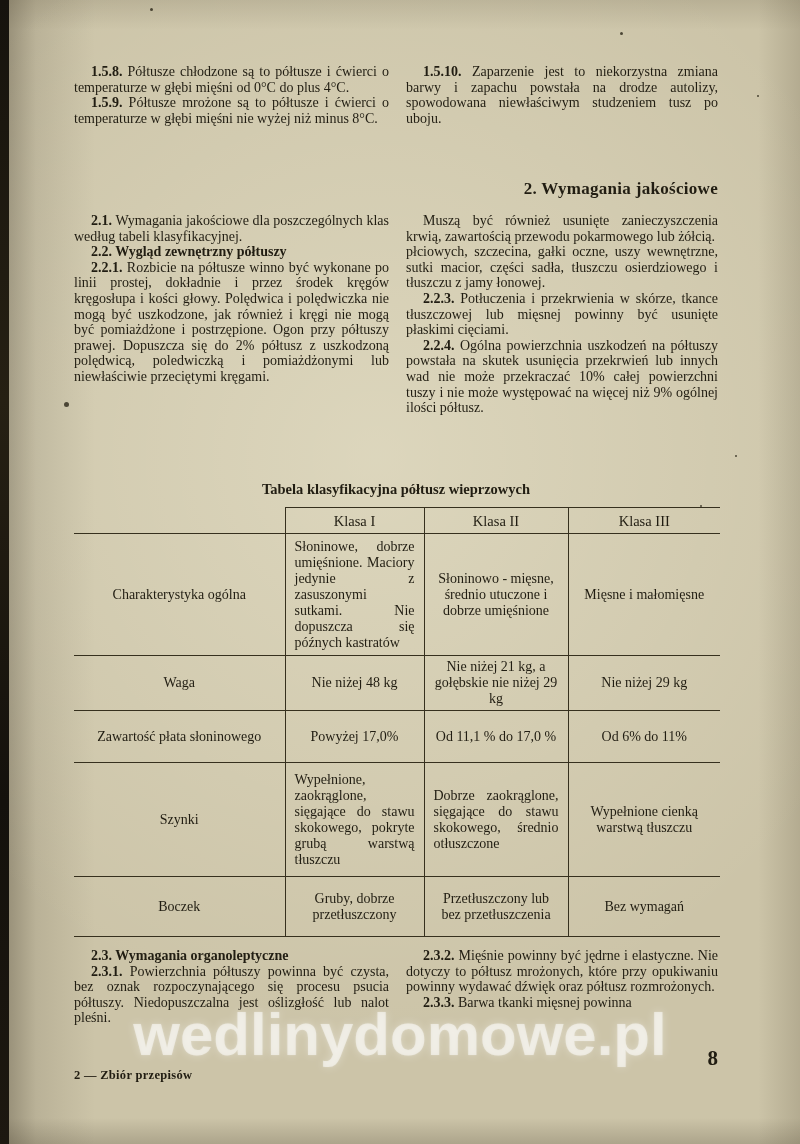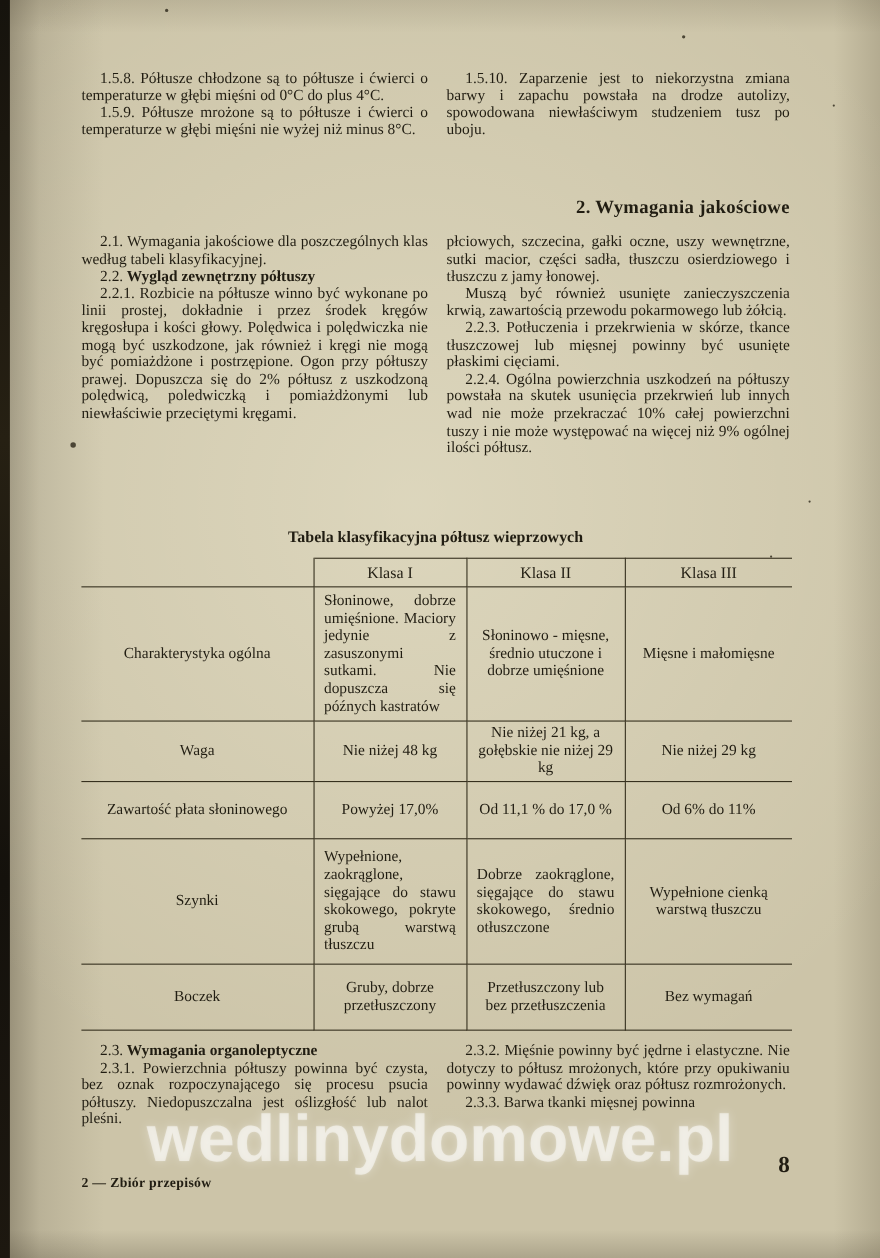--- a/index.html
+++ b/index.html
@@ -25,21 +25,21 @@
     background: linear-gradient(to bottom, #16130d, #262013 35%, #14110c 70%, #1d1810);
   }
   .speck { position: absolute; background: #2b2518; border-radius: 50%; opacity: .8; }
 
   .cols { position: absolute; left: 74px; width: 644px; display: flex; gap: 17px; }
   .col-l { flex: 0 0 315px; }
   .col-r { flex: 1; min-width: 0; }
 
   .para { margin: 0; text-align: justify; text-indent: 17px; font-size: 14px; line-height: 15.6px; }
   .para.noindent { text-indent: 0; }
-  .num { font-weight: normal; }
+  .num { font-weight: bold; }
   .boldline, .boldline .ptext { font-weight: bold; }
 
   #intro-cols { top: 64px; }
   #quality-cols { top: 213px; }
   #organo-cols { top: 948px; }
 
   .heading {
     position: absolute; top: 179px; left: 74px; width: 644px; margin: 0;
     text-align: right; font-size: 17px; font-weight: bold; letter-spacing: .3px;
   }
@@ -112,22 +112,22 @@
 
   <h2 class="heading">2. Wymagania jakościowe</h2>
 
   <div class="cols" id="quality-cols">
     <div class="col-l">
       <p class="para"><b class="num">2.1.</b> <span class="ptext">Wymagania jakościowe dla poszczególnych klas według tabeli klasyfikacyjnej.</span></p>
       <p class="para boldline"><b class="num">2.2.</b> <span class="ptext">Wygląd zewnętrzny półtuszy</span></p>
       <p class="para"><b class="num">2.2.1.</b> <span class="ptext">Rozbicie na półtusze winno być wykonane po linii prostej, dokładnie i przez środek kręgów kręgosłupa i kości głowy. Polędwica i polędwiczka nie mogą być uszkodzone, jak również i kręgi nie mogą być pomiażdżone i postrzępione. Ogon przy półtuszy prawej. Dopuszcza się do 2% półtusz z uszkodzoną polędwicą, poledwiczką i pomiażdżonymi lub niewłaściwie przeciętymi kręgami.</span></p>
     </div>
     <div class="col-r">
+      <p class="para"><span class="ptext">Muszą być również usunięte zanieczyszczenia krwią, zawartością przewodu pokarmowego lub żółcią.</span></p>
       <p class="para noindent"><span class="ptext">płciowych, szczecina, gałki oczne, uszy wewnętrzne, sutki macior, części sadła, tłuszczu osierdziowego i tłuszczu z jamy łonowej.</span></p>
-      <p class="para"><span class="ptext">Muszą być również usunięte zanieczyszczenia krwią, zawartością przewodu pokarmowego lub żółcią.</span></p>
       <p class="para"><b class="num">2.2.3.</b> <span class="ptext">Potłuczenia i przekrwienia w skórze, tkance tłuszczowej lub mięsnej powinny być usunięte płaskimi cięciami.</span></p>
       <p class="para"><b class="num">2.2.4.</b> <span class="ptext">Ogólna powierzchnia uszkodzeń na półtuszy powstała na skutek usunięcia przekrwień lub innych wad nie może przekraczać 10% całej powierzchni tuszy i nie może występować na więcej niż 9% ogólnej ilości półtusz.</span></p>
     </div>
   </div>
 
   <div class="table-title">Tabela klasyfikacyjna półtusz wieprzowych</div>
 
   <table class="klas-table">
     <colgroup>
       <col style="width:211px">

